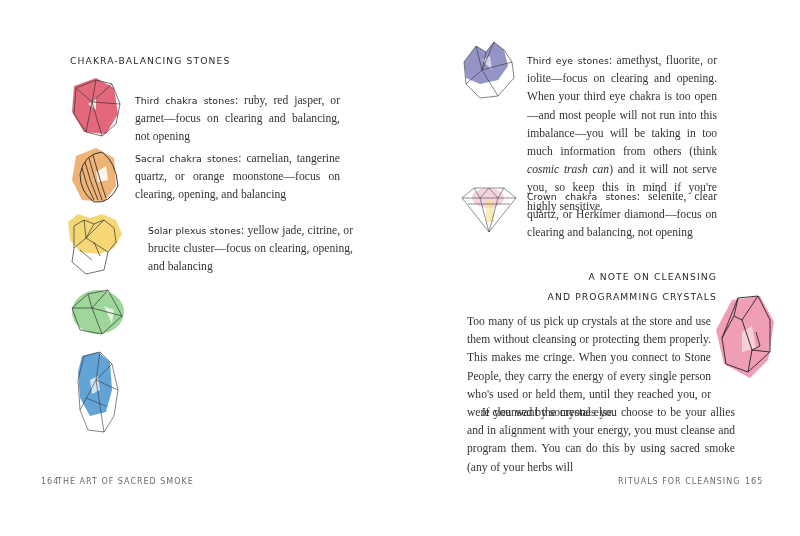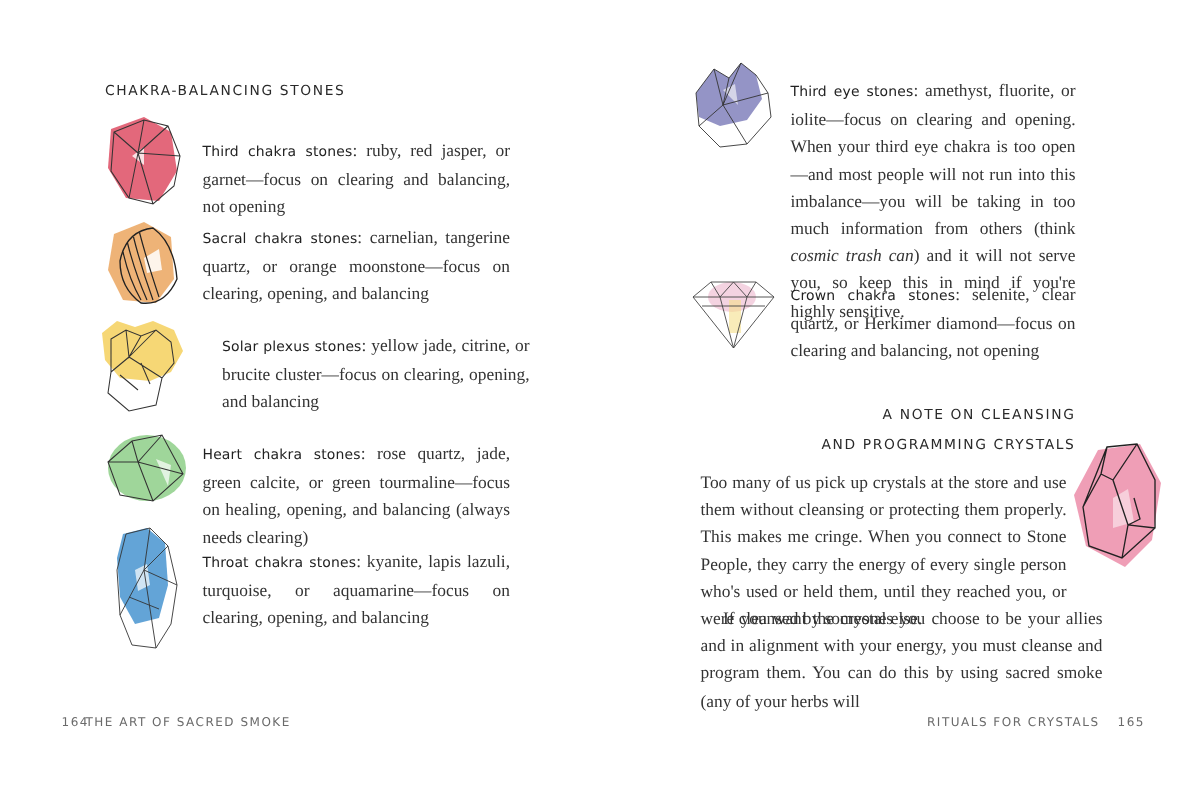--- a/index.html
+++ b/index.html
@@ -53,32 +53,26 @@
   </svg>
   <div class="entry" style="left:148px; top:222px; width:205px;">
     <span class="lbl">Solar plexus stones</span><span>: yellow jade, citrine, or brucite cluster—focus on clearing, opening, and balancing</span>
   </div>
 
   <svg class="illus" style="left:68px; top:286px;" width="58" height="52" viewBox="0 0 58 52">
     <ellipse cx="30" cy="26" rx="26" ry="22" fill="#6cc064" opacity="0.65"></ellipse>
     <path d="M36 20 L46 24 L44 38 Z" fill="#fff" opacity="0.7"></path>
     <path d="M4 22 L20 8 L40 4 L54 30 L34 48 L12 44 Z M20 8 L24 22 L40 4 M4 22 L24 22 L54 30 M24 22 L34 48" fill="none" stroke="#333" stroke-width="0.7"></path>
   </svg>
-  <div class="entry" style="left:135px; top:294px; width:205px;">
-    <span class="lbl">Heart chakra stones</span><span>: rose quartz, jade, green calcite, or green tourmaline—focus on healing, opening, and balancing (always needs clearing)</span>
-  </div>
 
   <svg class="illus" style="left:74px; top:350px;" width="48" height="86" viewBox="0 0 48 86">
     <path d="M8 6 L24 2 L36 12 L38 40 L32 62 L16 66 L6 48 L4 22 Z" fill="#2f86c9" opacity="0.75"></path>
     <path d="M16 30 L24 26 L26 40 L18 44 Z" fill="#fff" opacity="0.7"></path>
     <path d="M10 6 L26 2 L38 14 L44 40 L40 66 L30 82 L14 80 L6 60 L4 30 Z M26 2 L22 30 L38 14 M22 30 L44 40 M22 30 L6 60 M22 30 L30 82 M12 48 L32 56" fill="none" stroke="#333" stroke-width="0.6"></path>
   </svg>
-  <div class="entry" style="left:135px; top:366px; width:205px;">
-    <span class="lbl">Throat chakra stones</span><span>: kyanite, lapis lazuli, turquoise, or aquamarine—focus on clearing, opening, and balancing</span>
-  </div>
 
   <div class="footer" style="left:41px;">164</div>
   <div class="footer" style="left:57px;">THE ART OF SACRED SMOKE</div>
 </div>
 
 <div class="page right">
 
   <svg class="illus" style="left:58px; top:40px;" width="64" height="62" viewBox="0 0 64 62">
     <path d="M6 22 L18 6 L28 12 L36 2 L46 10 L50 26 L40 40 L22 44 L8 38 Z" fill="#5a5aa8" opacity="0.65"></path>
     <path d="M24 20 L32 16 L34 30 Z" fill="#fff" opacity="0.6"></path>
@@ -109,15 +103,15 @@
   </svg>
 
   <div class="body-text" style="left:61px; top:307px; width:256px;">
     <p>Too many of us pick up crystals at the store and use them without cleansing or protecting them properly. This makes me cringe. When you connect to Stone People, they carry the energy of every single person who's used or held them, until they reached you, or were cleansed by someone else.</p>
   </div>
   <div class="body-text" style="left:61px; top:380px; width:256px;"></div>
   <div class="body-text" style="left:61px; top:398px; width:280px;">
     <p class="indent">If you want the crystals you choose to be your allies and in alignment with your energy, you must cleanse and program them. You can do this by using sacred smoke (any of your herbs will</p>
   </div>
 
-  <div class="footer" style="left:218px;">RITUALS FOR CRYSTALS</div>
+  <div class="footer" style="left:218px;">RITUALS FOR CLEANSING</div>
   <div class="footer" style="left:345px;">165</div>
 </div>
 
 </body></html>

